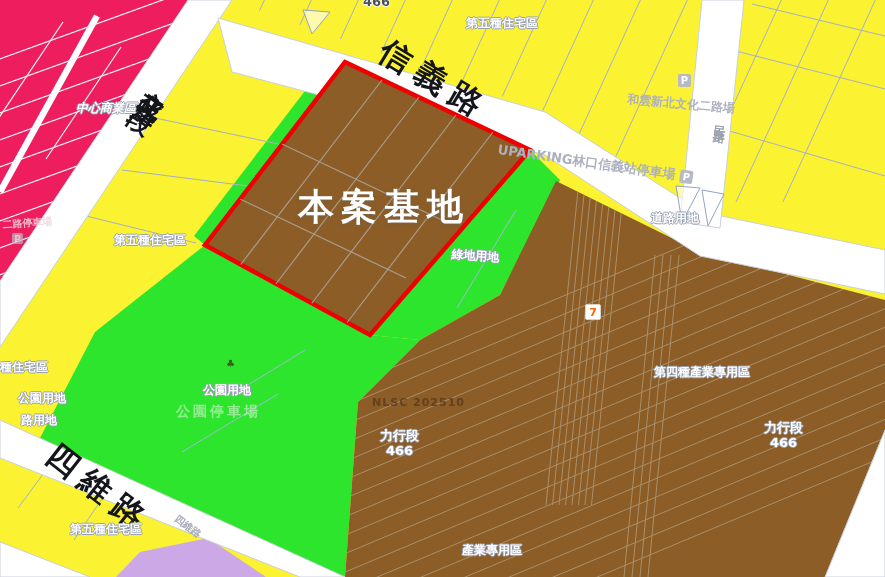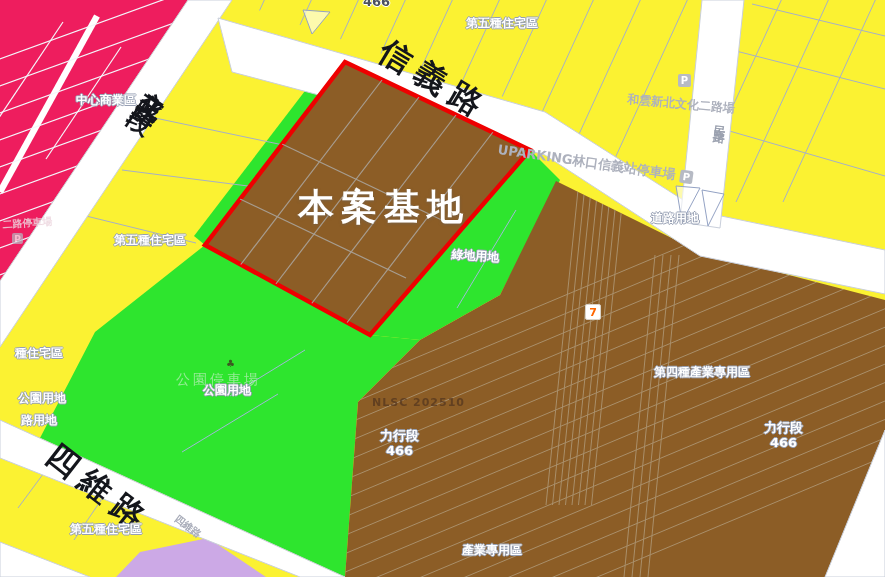--- a/index.html
+++ b/index.html
@@ -8,21 +8,21 @@
   #stage svg{position:absolute;left:0;top:0;}
   .lbl{position:absolute;font:600 12px "DejaVu Sans",sans-serif;color:#fff;white-space:nowrap;
        transform-origin:0 0;
        text-shadow:-1px 0 0 #97a0b4,1px 0 0 #97a0b4,0 -1px 0 #97a0b4,0 1px 0 #97a0b4;}
   .site-lbl{font-size:36px;font-weight:700;letter-spacing:7px;color:#fff;
        text-shadow:0 1px 3px rgba(100,100,100,.55);}
   .road{color:#14161c;font-weight:700;text-shadow:none;}
   .road-big{font-size:32px;letter-spacing:9px;}
   .vert{writing-mode:vertical-rl;text-orientation:upright;}
   .wm{color:#adb1bd;text-shadow:none;font-weight:600;}
-  .wm-faint{color:rgba(235,242,235,.55);text-shadow:none;font-weight:400;}
+  .wm-faint{color:rgba(235,242,235,.55);text-shadow:none;font-weight:700;margin-top:32px;}
   .wm-pink{color:rgba(236,214,222,.85);text-shadow:none;font-weight:600;font-size:10px;}
   .nlsc{color:rgba(82,52,30,.72);text-shadow:none;font-weight:600;font-size:11px;letter-spacing:1px;}
   .p-badge{display:inline-flex;align-items:center;justify-content:center;width:13px;height:13px;
        background:#b6bac4;color:#fff;border-radius:2px;font:700 10px "DejaVu Sans",sans-serif;
        text-shadow:none;vertical-align:middle;}
   .p-abs{position:absolute;}
   .seven{position:absolute;width:14px;height:14px;background:#fff;border:1px solid #d8d2c8;
        border-radius:2px;display:flex;align-items:center;justify-content:center;
        color:#f60;font:700 11px "DejaVu Sans",sans-serif;}
   .tree{position:absolute;color:#3c5a22;font-size:10px;text-shadow:none;}
@@ -167,37 +167,37 @@
 </svg>
 
 <div class="lbl road road-big" style="left:393px;top:30px;transform:rotate(31deg);">信義路</div>
 <div class="lbl road vert" style="left:155px;top:76px;font-size:25px;letter-spacing:4px;transform:rotate(35deg);transform-origin:13px 0;">文化二路二段</div>
 <div class="lbl road road-big" style="left:64px;top:434px;transform:rotate(38deg);">四維路</div>
 <div class="lbl vert" style="left:713px;top:115px;font-size:12px;color:#9ba1af;letter-spacing:3px;text-shadow:none;transform:rotate(8deg);">民享路</div>
 <div class="lbl" style="left:180px;top:512px;font-size:10px;color:#a7abb8;text-shadow:none;transform:rotate(37deg);">四維路</div>
 
 <div class="lbl site-lbl" style="left:298px;top:183px;">本案基地</div>
 
-<div class="lbl" style="left:76px;top:92px;">中心商業區</div>
+<div class="lbl" style="left:76px;top:100px;font-style:italic;">中心商業區</div>
 <div class="lbl" style="left:466px;top:15px;">第五種住宅區</div>
 <div class="lbl" style="left:114px;top:232px;">第五種住宅區</div>
 <div class="lbl" style="left:651px;top:210px;">道路用地</div>
 <div class="lbl" style="left:452px;top:246px;transform:rotate(4deg);">綠地用地</div>
 <div class="lbl" style="left:203px;top:382px;">公園用地</div>
 <div class="lbl" style="left:610px;top:364px;padding-left:44px;">第四種產業專用區</div>
 <div class="lbl" style="left:462px;top:542px;">產業專用區</div>
 <div class="lbl two-line" style="left:380px;top:428px;">
   <div>力行段</div>
   <div>466</div>
 </div>
 <div class="lbl two-line" style="left:764px;top:420px;">
   <div>力行段</div>
   <div>466</div>
 </div>
-<div class="lbl" style="left:0px;top:345px;margin-left:15px;">種住宅區</div>
+<div class="lbl" style="left:0px;top:359px;">種住宅區</div>
 <div class="lbl" style="left:18px;top:390px;">公園用地</div>
 <div class="lbl" style="left:0px;top:412px;margin-left:21px;">路用地</div>
 <div class="lbl" style="left:70px;top:521px;">第五種住宅區</div>
 <div class="lbl lot466" style="left:363px;top:-6px;">466</div>
 
 <span class="p-badge p-abs" style="left:678px;top:74px;">P</span>
 <div class="lbl wm" style="left:628px;top:91px;transform:rotate(5deg);">和雲新北文化二路場</div>
 <div class="lbl wm" style="left:499px;top:141px;transform:rotate(8deg);font-size:13px;">
   <span>UPARKING林口信義站停車場</span>
   <span class="p-badge">P</span>

